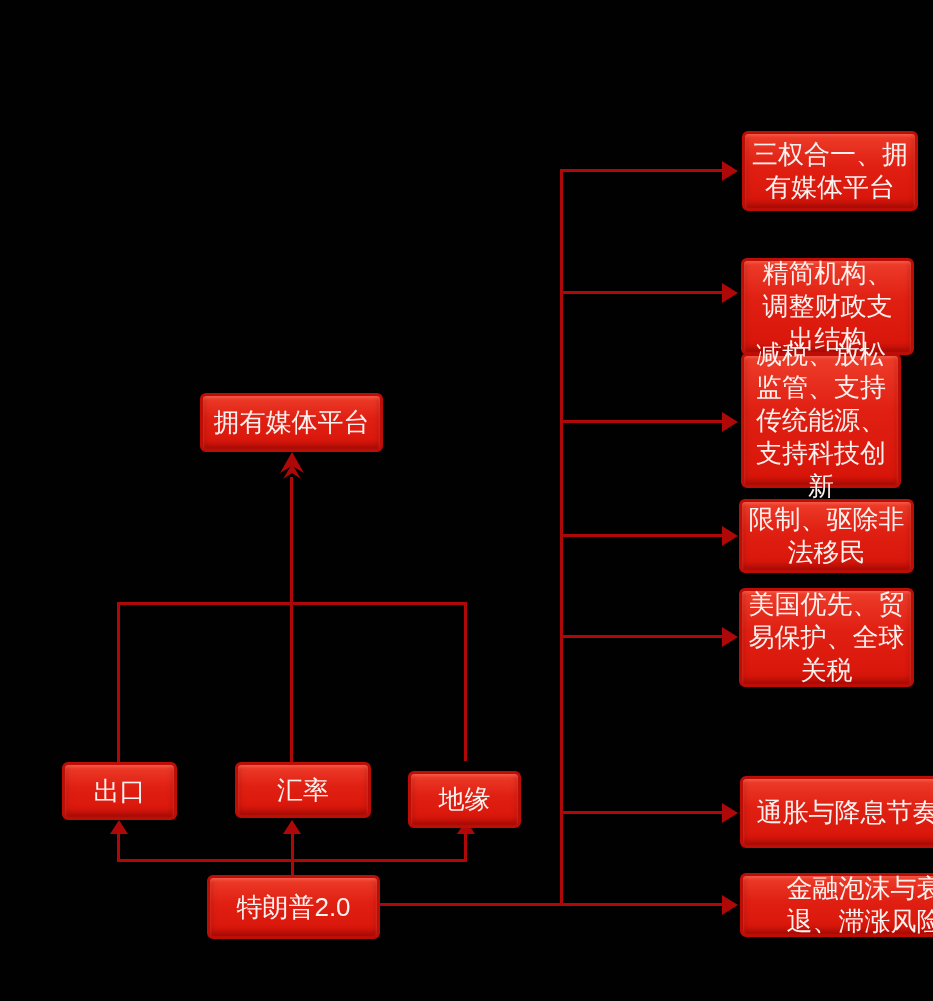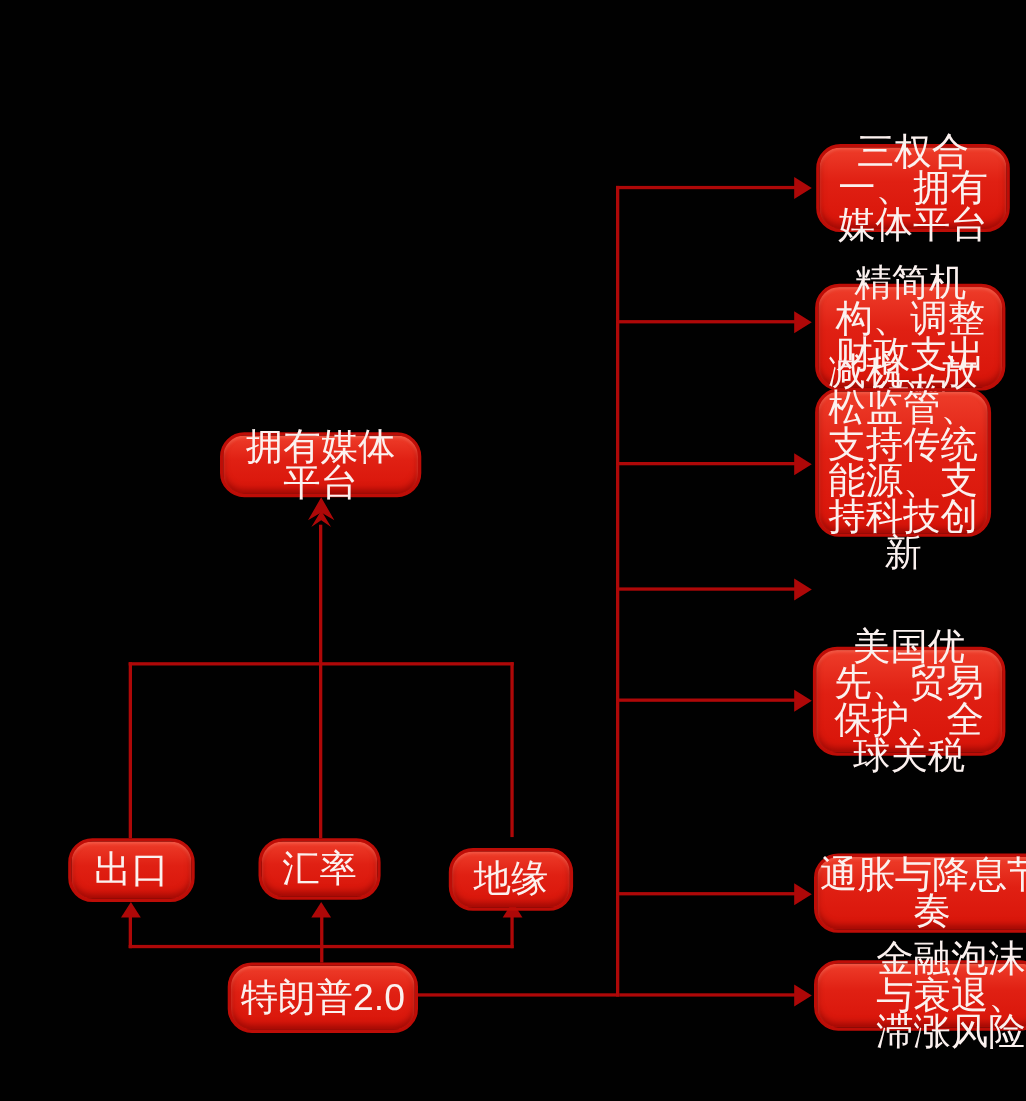--- a/index.html
+++ b/index.html
@@ -4,23 +4,23 @@
 <style>
   html,body{margin:0;padding:0;background:#000;}
   #stage{
     position:relative;width:933px;height:1001px;background:#010101;overflow:hidden;
     font-family:"Liberation Sans","DejaVu Sans",sans-serif;
   }
   .node{
     position:absolute;
     display:flex;align-items:center;justify-content:center;text-align:center;
     background:linear-gradient(180deg,#ee3d2a 0%,#e02013 42%,#d81409 100%);
-    border:3px solid #bd0d07;border-radius:22px;box-sizing:border-box;
+    border:3px solid #bd0d07;border-radius:6px;box-sizing:border-box;
     box-shadow:inset 0 2px 3px rgba(255,130,110,.45), inset 0 -4px 6px rgba(105,0,0,.5);
-    color:#fbf1ef;font-size:34px;line-height:33px;
+    color:#fbf1ef;font-size:26px;line-height:33px;
     padding:2px 6px;
   }
   .node.tight{padding:2px 2px;}
   .ln{position:absolute;background:#ae0808;}
   .arr-up{
     position:absolute;width:0;height:0;
     border-left:9px solid transparent;border-right:9px solid transparent;
     border-bottom:14px solid #ae0808;
   }
   .arr-right{
@@ -73,40 +73,43 @@
   <div class="arr-right" style="left:722px;top:803px;"></div>
   <div class="arr-right" style="left:722px;top:895px;"></div>
 
   <div class="node" style="left:200px;top:393px;width:183px;height:59px;">
     <span>拥有媒体平台</span>
   </div>
 
   <div class="node" style="left:62px;top:762px;width:115px;height:58px;">
     <span>出口</span>
   </div>
-  <div class="node" style="left:235px;top:762px;width:111px;height:56px;">
+  <div class="node" style="left:235px;top:762px;width:136px;height:56px;">
     <span>汇率</span>
   </div>
   <div class="node" style="left:408px;top:761px;width:113px;height:57px;margin-top:10px;">
     <span>地缘</span>
   </div>
 
   <div class="node" style="left:207px;top:875px;width:173px;height:64px;">
     <span>特朗普2.0</span>
   </div>
 
   <div class="node" style="left:742px;top:131px;width:176px;height:80px;">
     <span>三权合一、拥有媒体平台</span>
   </div>
   <div class="node" style="left:741px;top:243px;width:173px;height:97px;margin-top:15px;">
     <span>精简机构、调整财政支出结构</span>
   </div>
   <div class="node" style="left:741px;top:353px;width:160px;height:135px;align-items:center;">
     <span>减税、放松监管、支持传统能源、支持科技创新</span>
   </div>
+  <div class="node" style="left:739px;top:499px;width:175px;height:74px;">
+    <span>限制、驱除非法移民</span>
+  </div>
   <div class="node" style="left:739px;top:588px;width:175px;height:99px;">
     <span>美国优先、贸易保护、全球关税</span>
   </div>
   <div class="node tight" style="left:740px;top:776px;width:215px;height:72px;">
     <span>通胀与降息节奏</span>
   </div>
   <div class="node tight" style="left:740px;top:873px;width:209px;height:64px;padding-left:42px;">
     <span>金融泡沫与衰退、滞涨风险</span>
   </div>
 

